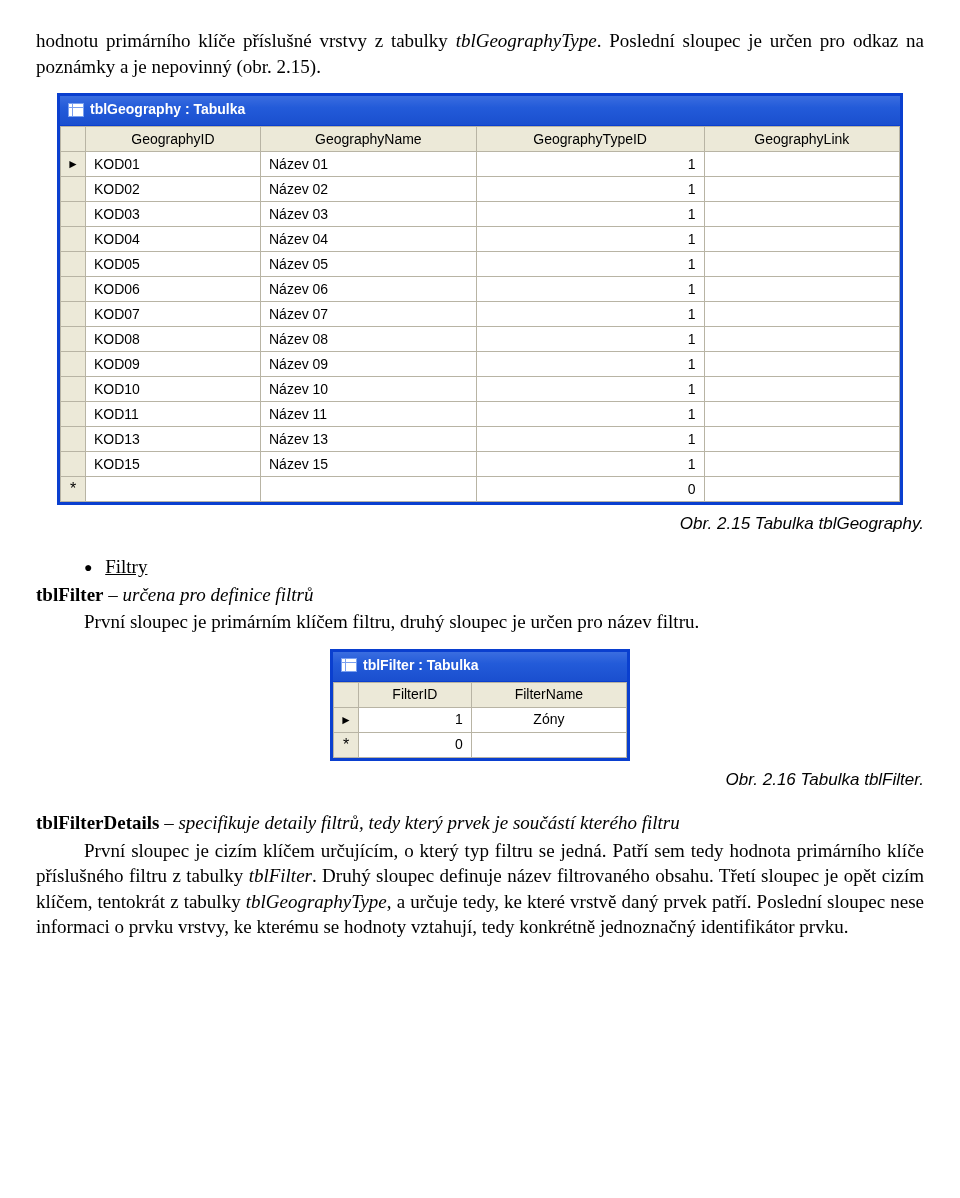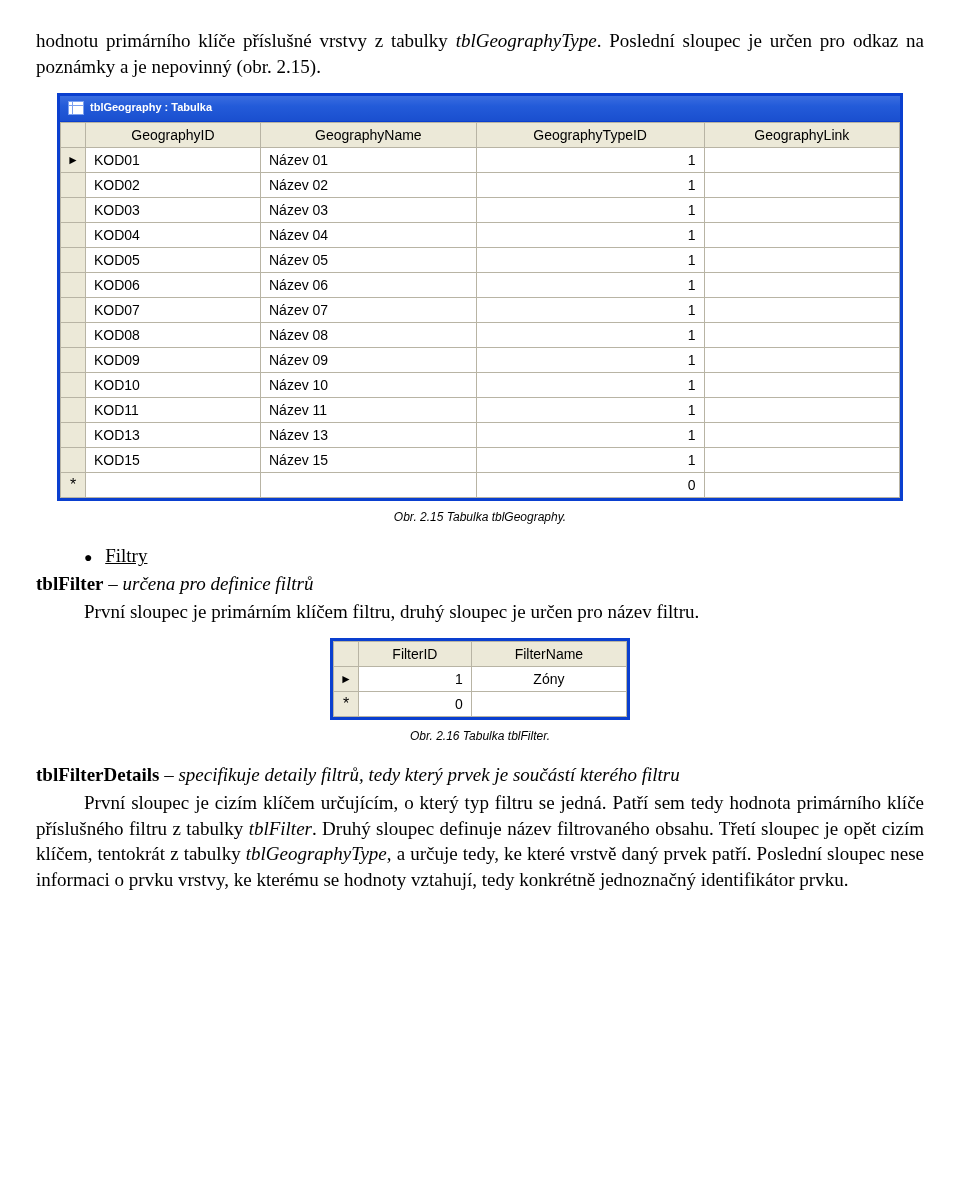--- a/index.html
+++ b/index.html
@@ -9,21 +9,21 @@
     font-size: 19px;
     color: #000;
     background: #fff;
     width: 960px;
     box-sizing: border-box;
     line-height: 1.35;
   }
   .para { text-align: justify; margin: 0 0 14px 0; }
   .italic { font-style: italic; }
   .bold { font-weight: bold; }
-  .caption { text-align: center; font-family: Arial, Helvetica, sans-serif; font-style: italic; font-size: 12px; margin: 8px 0 18px 0; }
+  .caption { text-align: right; font-family: Arial, Helvetica, sans-serif; font-style: italic; font-size: 17px; margin: 8px 0 18px 0; }
   .bullet-row { margin: 2px 0 2px 48px; }
   .bullet-dot { font-size: 14px; display:inline-block; vertical-align: middle; margin-right: 8px;}
   .underline { text-decoration: underline; }
   .indent-block { margin-left: 48px; text-align: justify; }
 
   
   .win-frame {
     border: 3px solid #0a3fcf;
     background: #ece9d8;
     box-shadow: 1px 1px 0 #7a7a7a inset;
@@ -32,21 +32,21 @@
     font-size: 14px;
   }
   .win-titlebar {
     background: linear-gradient(#3a6de0, #235bd9 40%, #1a4fcf);
     color: #fff;
     font-weight: bold;
     padding: 4px 8px 6px 8px;
     display: flex;
     align-items: center;
     gap: 6px;
-    font-size: 11px;
+    font-size: 14px;
     border-bottom: 1px solid #0a3fcf;
   }
   .win-title-icon {
     width: 14px; height: 12px;
     background: #fff;
     border: 1px solid #7aa0f0;
     position: relative;
   }
   .win-title-icon::before {
     content: "";
@@ -225,20 +225,24 @@
   <span class="underline">Filtry</span>
 </div>
 
 <p class="para" style="margin-bottom:2px;">
   <span class="bold">tblFilter</span><span class="italic"> – určena pro definice filtrů</span>
 </p>
 <p class="para indent-block">První sloupec je primárním klíčem filtru, druhý sloupec je určen pro název filtru.</p>
 
 <div class="center-wrap">
 <div class="win-frame win2">
+  <div class="win-titlebar">
+    <span class="win-title-icon"></span>
+    <span>tblFilter : Tabulka</span>
+  </div>
   <div class="grid-wrap">
     <table class="dgrid">
       <thead>
         <tr>
           <th class="rowhead"></th>
           <th>FilterID</th>
           <th>FilterName</th>
         </tr>
       </thead>
       <tbody>

